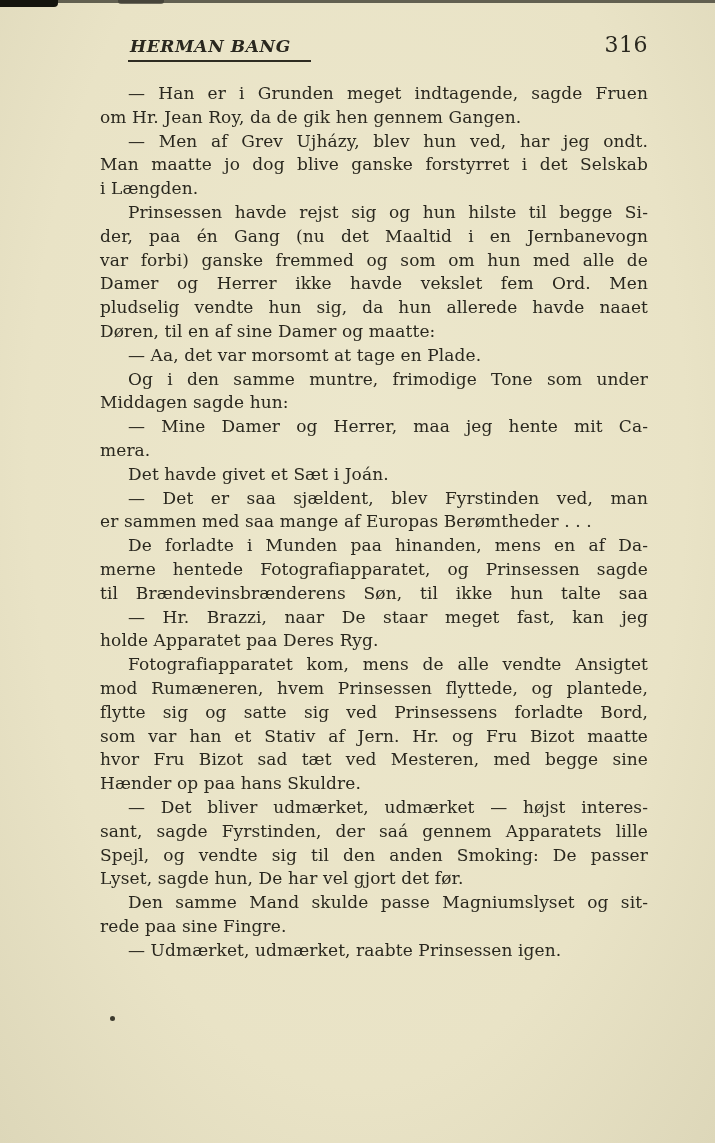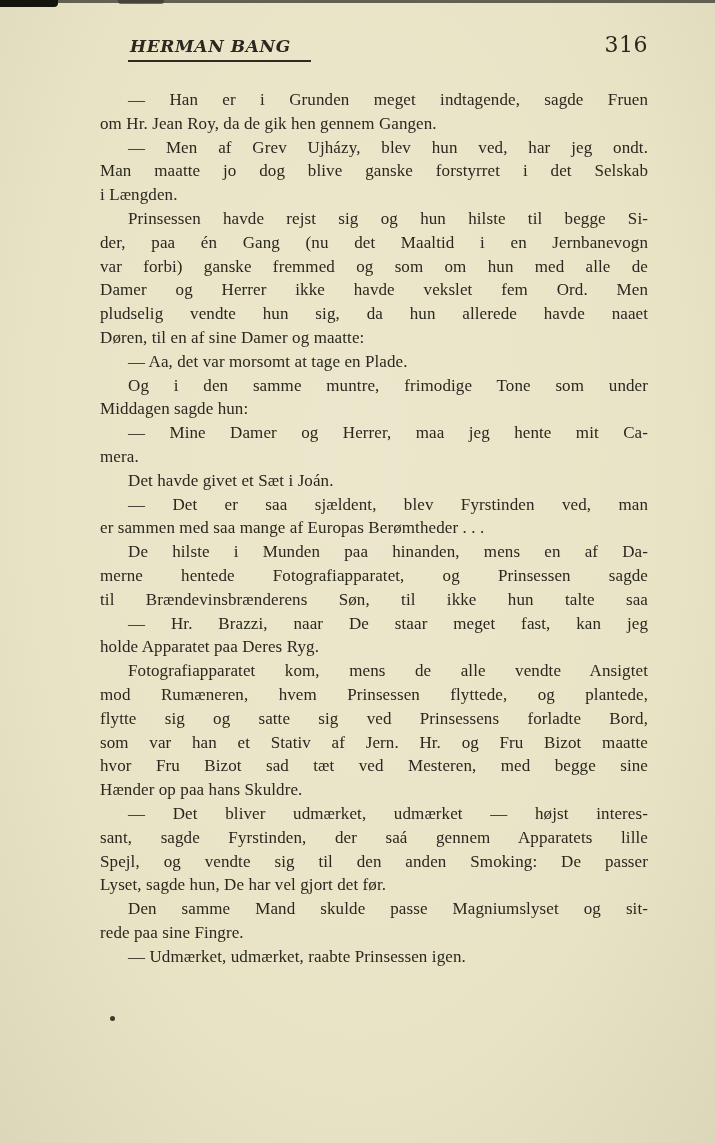--- a/index.html
+++ b/index.html
@@ -52,21 +52,21 @@
   .content {
     position: absolute;
     left: 100px;
     top: 32px;
     width: 548px;
   }
   .header {
     display: flex;
     justify-content: space-between;
     align-items: baseline;
-    margin-bottom: 26px;
+    margin-bottom: 20px;
   }
   .title {
     display: inline-block;
     margin-left: 28px;
     padding: 0 20px 4px 2px;
     border-bottom: 2.5px solid #2e2c22;
     font-style: italic;
     font-weight: bold;
     font-size: 17px;
     letter-spacing: 0.6px;
@@ -78,21 +78,20 @@
   .body {
     font-size: 17px;
     letter-spacing: 0.1px;
   }
   .line {
     line-height: 23.8px;
     text-align: justify;
     text-align-last: justify;
     -moz-text-align-last: justify;
     white-space: normal;
-    font-family: Liberation Serif, serif;
   }
   .line.first {
     text-indent: 28px;
   }
   .line.last {
     text-align-last: left;
     -moz-text-align-last: left;
   }
 </style>
 </head>
@@ -138,21 +137,21 @@
           <div class="line last">mera.</div>
         </div>
         <div class="para">
           <div class="line first last">Det havde givet et Sæt i Joán.</div>
         </div>
         <div class="para">
           <div class="line first">— Det er saa sjældent, blev Fyrstinden ved, man</div>
           <div class="line last">er sammen med saa mange af Europas Berømtheder . . .</div>
         </div>
         <div class="para">
-          <div class="line first">De hilste i Munden paa hinanden, mens en af Da-</div>
+          <div class="line first">De forladte i Munden paa hinanden, mens en af Da-</div>
           <div class="line">merne hentede Fotografiapparatet, og Prinsessen sagde</div>
           <div class="line">til Brændevinsbrænderens Søn, til ikke hun talte saa</div>
         </div>
         <div class="para">
           <div class="line first">— Hr. Brazzi, naar De staar meget fast, kan jeg</div>
           <div class="line last">holde Apparatet paa Deres Ryg.</div>
         </div>
         <div class="para">
           <div class="line first">Fotografiapparatet kom, mens de alle vendte Ansigtet</div>
           <div class="line">mod Rumæneren, hvem Prinsessen flyttede, og plantede,</div>

